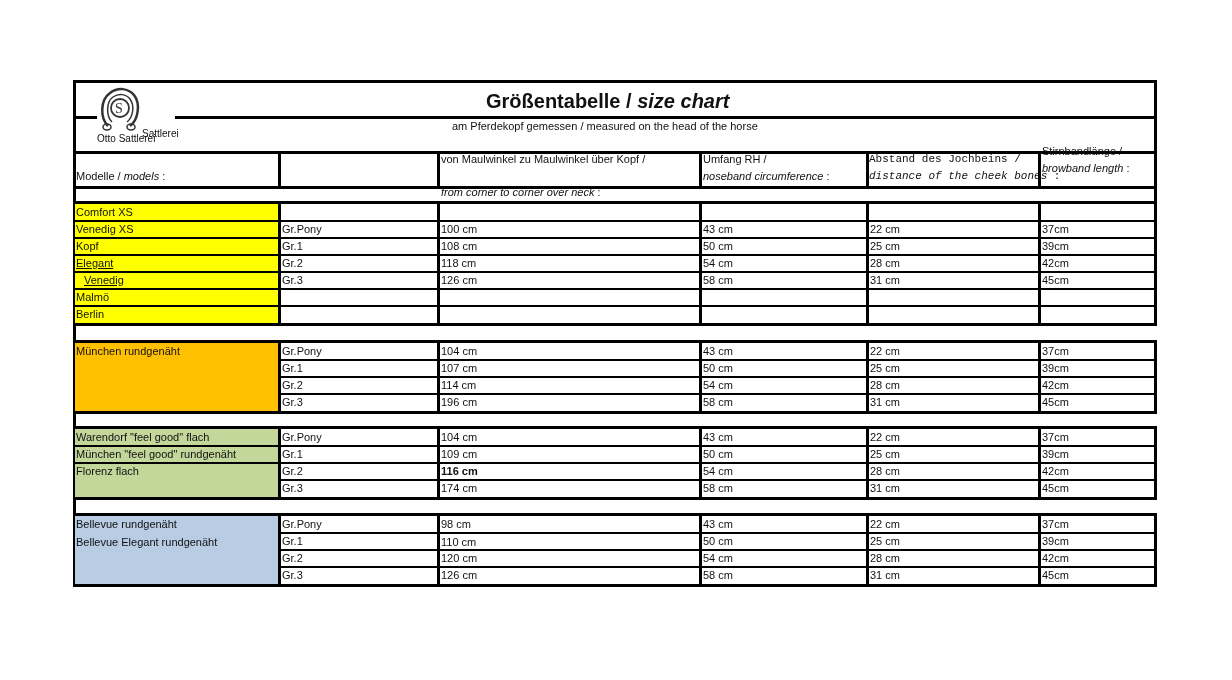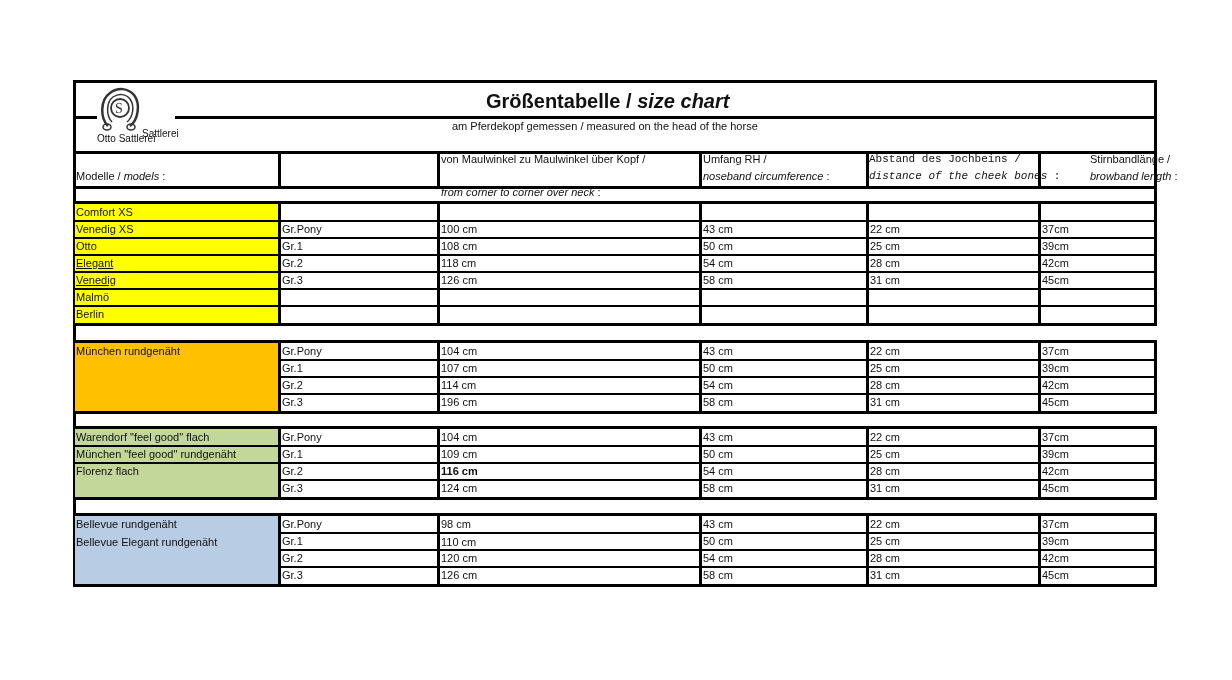--- a/index.html
+++ b/index.html
@@ -61,35 +61,35 @@
     <div style="margin-top:20px;"><i>from corner to corner over neck</i><span> :</span></div>
   </div>
   <div class="t hdr" style="left:703px; top:153px;">
     <div>Umfang RH /</div>
     <div style="margin-top:4px;"><i>noseband circumference</i><span> :</span></div>
   </div>
   <div class="t hdr" style="left:869px; top:153px;font-family:Liberation Mono, monospace;">
     <div>Abstand des Jochbeins /</div>
     <div style="margin-top:4px;"><i>distance of the cheek bones</i><span> :</span></div>
   </div>
-  <div class="t hdr" style="left:1042px; top:153px;padding-left:48px;">
+  <div class="t hdr" style="left:1042px; top:145px;">
     <div>Stirnbandlänge /</div>
     <div style="margin-top:4px;"><i>browband length</i><span> :</span></div>
   </div>
 
   <div class="vline" style="left:1154px; top:186px; height:20px;"></div>
 </div>
 
 <div id="groups">
     <div class="blk" style="left:75px; top:204px; width:204px; height:119px; background:#ffff00;"></div>
     <div class="t" style="left:76px; top:206px;">Comfort XS</div>
     <div class="t" style="left:76px; top:223px;">Venedig XS</div>
-    <div class="t" style="left:76px; top:240px;">Otto</div>
+    <div class="t" style="left:76px; top:240px;">Kopf</div>
     <div class="t" style="left:76px; top:257px;text-decoration:underline;">Elegant</div>
-    <div class="t" style="left:76px; top:274px;text-decoration:underline;">Venedig</div>
+    <div class="t" style="left:84px; top:274px;text-decoration:underline;">Venedig</div>
     <div class="t" style="left:76px; top:291px;">Malmö</div>
     <div class="t" style="left:76px; top:308px;">Berlin</div>
     <div class="t" style="left:282px; top:206px;"></div>
     <div class="t" style="left:441px; top:206px;"></div>
     <div class="t" style="left:703px; top:206px;"></div>
     <div class="t" style="left:870px; top:206px;"></div>
     <div class="t" style="left:1042px; top:206px;"></div>
     <div class="t" style="left:282px; top:223px;">Gr.Pony</div>
     <div class="t" style="left:441px; top:223px;">100 cm</div>
     <div class="t" style="left:703px; top:223px;">43 cm</div>
@@ -190,21 +190,21 @@
     <div class="thin-h" style="left:279px; top:445px; width:878px;"></div>
     <div class="thin-h" style="left:73px; top:445px; width:206px;"></div>
     <div class="t" style="left:282px; top:465px;">Gr.2</div>
     <div class="t" style="left:441px; top:465px;font-weight:bold;">116 cm</div>
     <div class="t" style="left:703px; top:465px;">54 cm</div>
     <div class="t" style="left:870px; top:465px;">28 cm</div>
     <div class="t" style="left:1042px; top:465px;">42cm</div>
     <div class="thin-h" style="left:279px; top:462px; width:878px;"></div>
     <div class="thin-h" style="left:73px; top:462px; width:206px;"></div>
     <div class="t" style="left:282px; top:482px;">Gr.3</div>
-    <div class="t" style="left:441px; top:482px;">124 cm</div>
+    <div class="t" style="left:441px; top:482px;">174 cm</div>
     <div class="t" style="left:703px; top:482px;">58 cm</div>
     <div class="t" style="left:870px; top:482px;">31 cm</div>
     <div class="t" style="left:1042px; top:482px;">45cm</div>
     <div class="thin-h" style="left:279px; top:479px; width:878px;"></div>
     <div class="hline" style="left:73px; top:426px; width:1084px;"></div>
     <div class="hline" style="left:73px; top:497px; width:1084px;"></div>
     <div class="vline" style="left:1154px; top:426px; height:74px;"></div>
     <div class="vline" style="left:278px; top:427px; height:71px;"></div>
     <div class="vline" style="left:437px; top:427px; height:71px;"></div>
     <div class="vline" style="left:699px; top:427px; height:71px;"></div>

